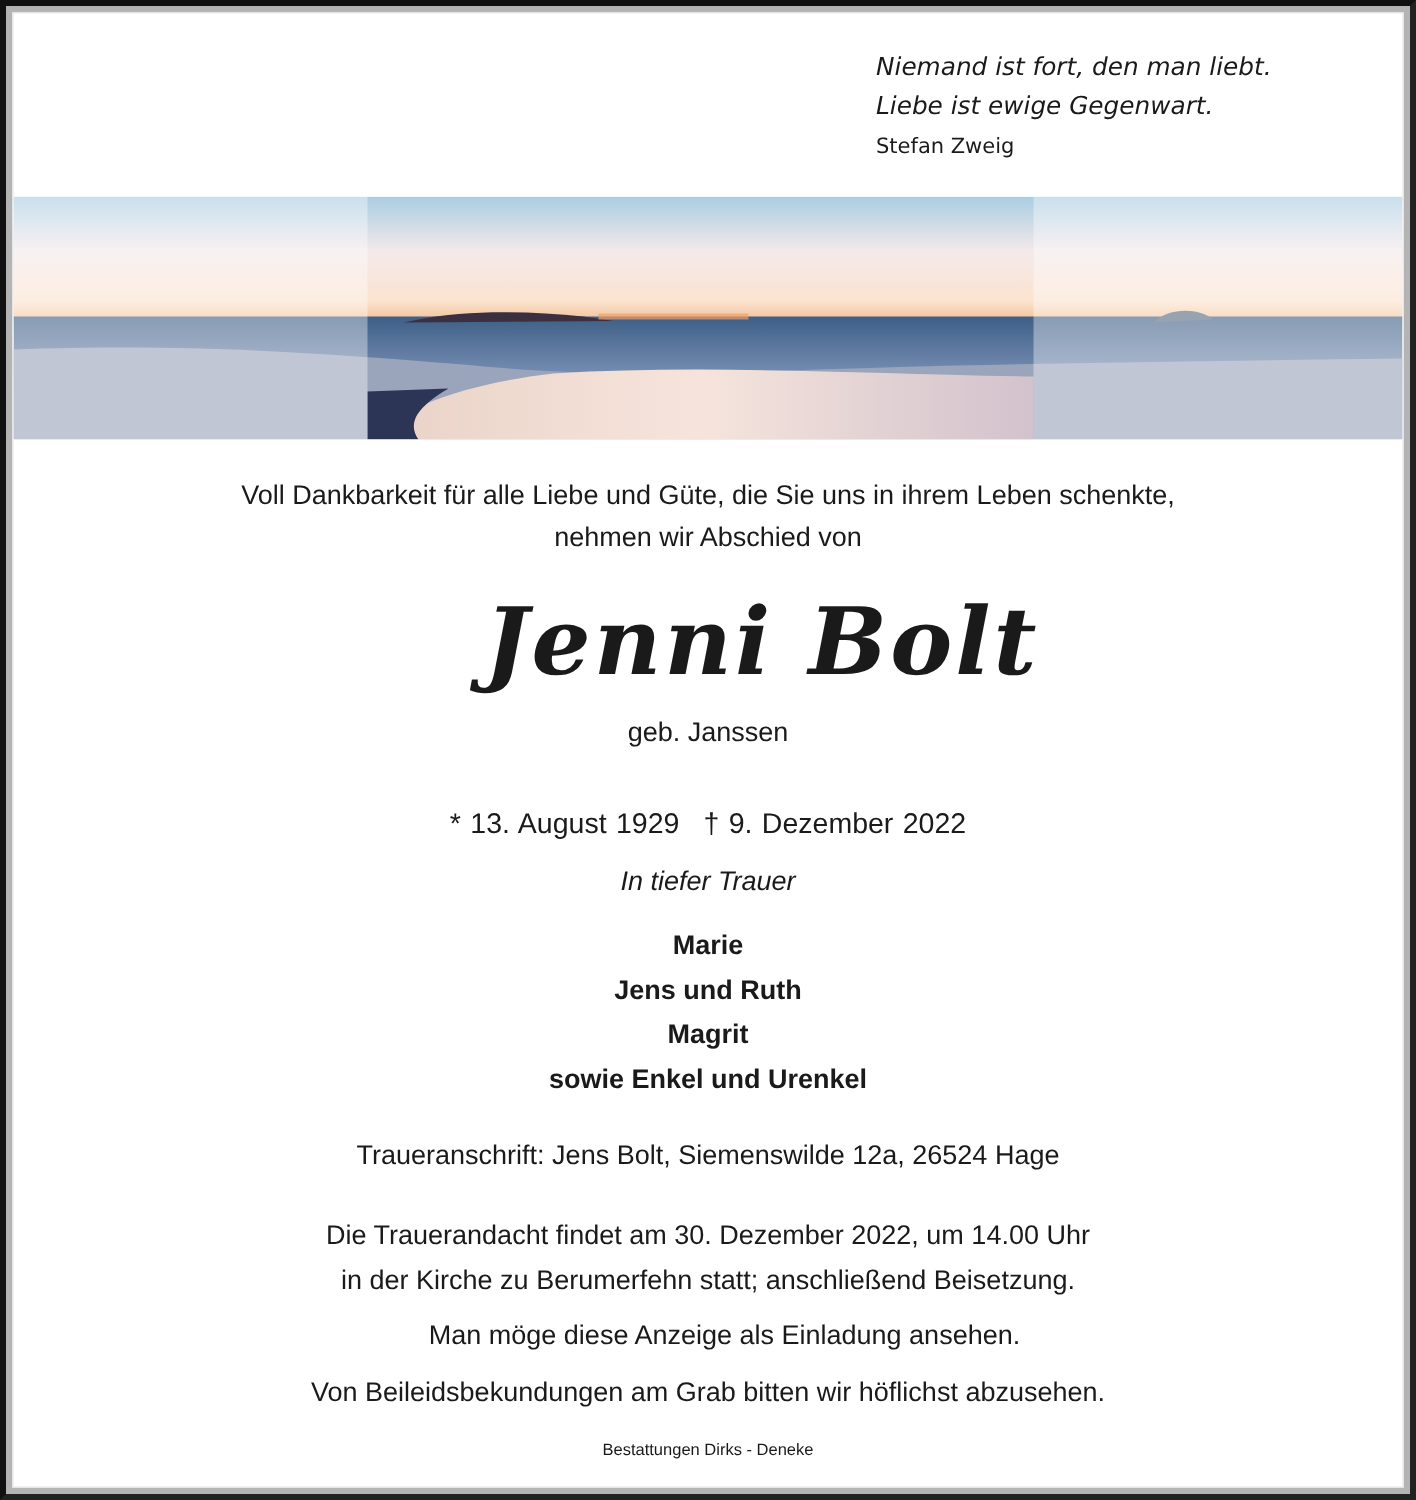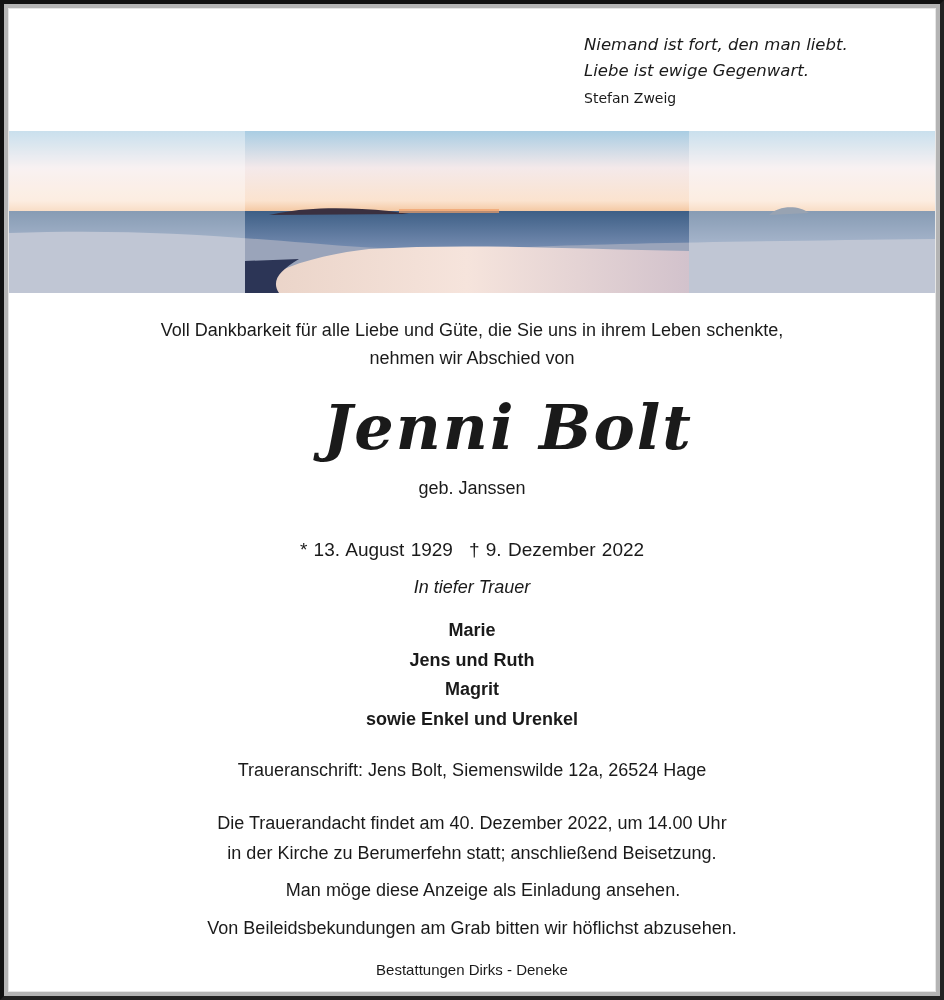--- a/index.html
+++ b/index.html
@@ -38,21 +38,21 @@
     .maiden { top: 478px; font-size: 18px; font-family: "Liberation Sans", sans-serif; color: #1a1a1a; }
     .dates { top: 524px; font-size: 19px; font-family: "Liberation Sans", sans-serif; color: #1a1a1a; word-spacing: 1px; margin-top: 15px; }
     .dates .gap { display: inline-block; width: 16px; }
     .mourn { top: 577px; font-size: 18px; font-family: "Liberation Sans", sans-serif; color: #1a1a1a; font-style: italic; }
     .family { top: 616px; font-size: 18px; line-height: 29.5px; font-weight: bold; font-family: "Liberation Sans", sans-serif; color: #1a1a1a; }
     .family div { display: block; }
     .address { top: 760px; font-size: 18px; font-family: "Liberation Sans", sans-serif; color: #1a1a1a; }
     .service { top: 808px; font-size: 18px; line-height: 30px; font-family: "Liberation Sans", sans-serif; color: #1a1a1a; }
     .invite { top: 880px; font-size: 18px; font-family: "Liberation Sans", sans-serif; color: #1a1a1a; padding-left: 11px; }
     .condolence { top: 918px; font-size: 18px; font-family: "Liberation Sans", sans-serif; color: #1a1a1a; }
-    .undertaker { top: 961px; font-size: 15px; font-family: "Liberation Sans", sans-serif; color: #1a1a1a; }
+    .undertaker { top: 961px; font-size: 11px; font-family: "Liberation Sans", sans-serif; color: #1a1a1a; }
   </style>
 </head>
 <body>
 
 <div class="frame">
   <div class="inner"></div>
 </div>
 
 <div class="quote">
   <span class="q">Niemand ist fort, den man liebt.</span>
@@ -115,21 +115,21 @@
 <div class="center family">
   <div>Marie</div>
   <div>Jens und Ruth</div>
   <div>Magrit</div>
   <div>sowie Enkel und Urenkel</div>
 </div>
 
 <div class="center address">Traueranschrift: Jens Bolt, Siemenswilde 12a, 26524 Hage</div>
 
 <div class="center service">
-  <div>Die Trauerandacht findet am 40. Dezember 2022, um 14.00 Uhr</div>
+  <div>Die Trauerandacht findet am 30. Dezember 2022, um 14.00 Uhr</div>
   <div>in der Kirche zu Berumerfehn statt; anschließend Beisetzung.</div>
 </div>
 
 <div class="center invite">Man möge diese Anzeige als Einladung ansehen.</div>
 
 <div class="center condolence">Von Beileidsbekundungen am Grab bitten wir höflichst abzusehen.</div>
 
 <div class="center undertaker">Bestattungen Dirks - Deneke</div>
 
 </body></html>

